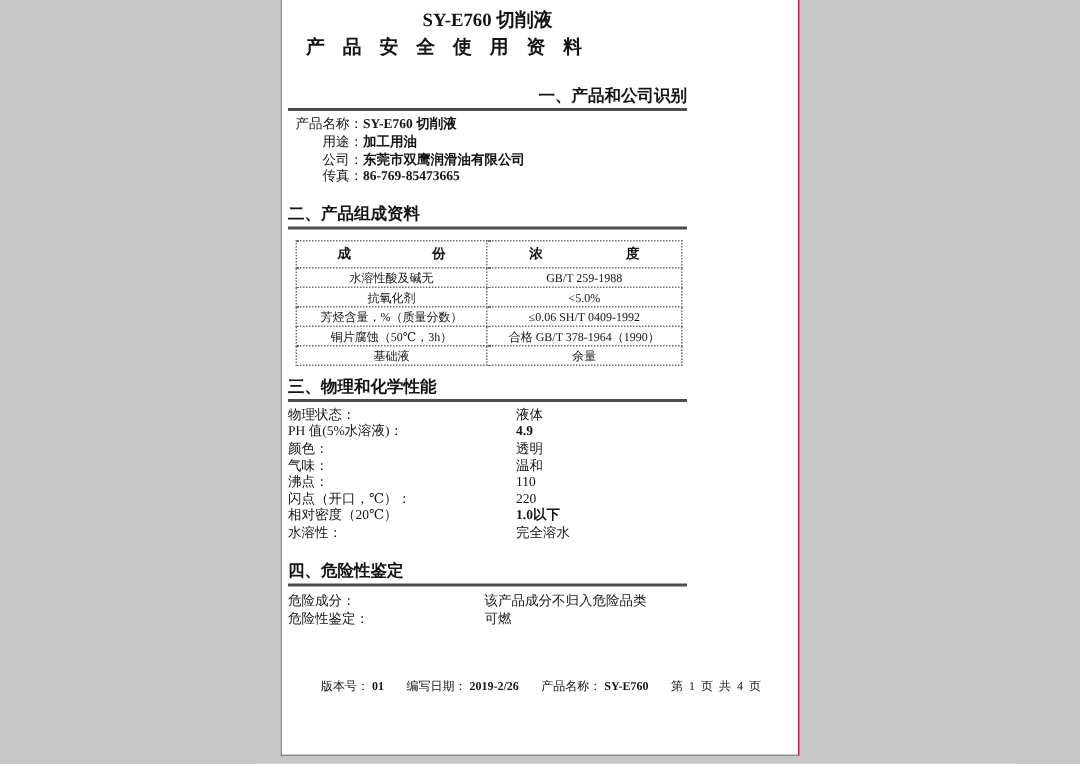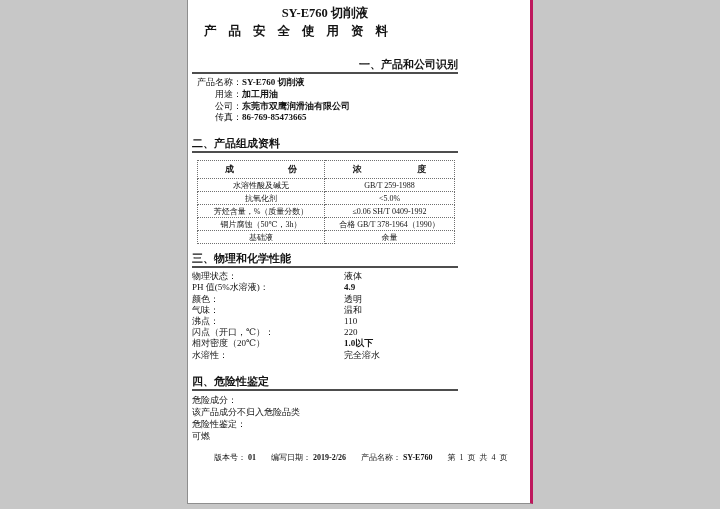--- a/index.html
+++ b/index.html
@@ -1,20 +1,20 @@
 <!DOCTYPE html>
 <html><head>
 <meta charset="utf-8">
 <style>
   html,body{margin:0;padding:0;}
   body{width:720px;height:509px;overflow:hidden;
        font-family:"Liberation Serif","DejaVu Serif",serif;}
   .canvas{position:relative;width:720px;height:509px;background:#c7c7c7;overflow:hidden;}
   .page{position:absolute;left:187px;top:0;width:346px;height:504px;background:#ffffff;
-        border-left:1px solid #8e8e8e;border-right:3px solid #be185d;border-bottom:1px solid #8e8e8e;
+        border-left:1px solid #8e8e8e;border-right:1px solid #be185d;border-bottom:1px solid #8e8e8e;
         box-sizing:border-box;color:#141414;}
   .content{position:relative;width:270px;padding:2px 0 0 4px;box-sizing:border-box;}
   .doc-title{font-size:12.5px;font-weight:bold;text-align:center;margin-top:4px;line-height:15px;}
   .doc-subtitle{font-size:12.5px;font-weight:bold;text-align:left;letter-spacing:12px;
                 text-indent:12px;margin-top:3px;line-height:15px;}
   .section-heading{font-size:11px;font-weight:bold;border-bottom:2px solid #4d4d4d;
                    padding-bottom:1px;line-height:13px;}
   .sec1{margin-top:19px;text-align:right;}
   .sec2{margin-top:13px;}
   .sec3{margin-top:8px;}
@@ -22,21 +22,21 @@
   .kv-list{margin-top:3px;}
   .kv{display:flex;font-size:9px;line-height:11.8px;}
   .k{flex:none;}
   .v{white-space:nowrap;}
   .s1 .k{width:50px;}
   .s1 .v{font-weight:bold;}
   .s3 .k{width:152px;}
   .s3 .kv{line-height:11.2px;}
   .s3 .kv:nth-child(2) .v,.s3 .kv:nth-child(7) .v{font-weight:bold;}
   .s4 .k{width:131px;}
-  .s4 .kv{line-height:12px;flex-direction:column;}
+  .s4 .kv{line-height:12px;}
   .comp-table{margin:7px 0 0 5px;border-collapse:collapse;width:257px;table-layout:fixed;
               font-size:8px;}
   .comp-table th,.comp-table td{border:1px dotted #707070;text-align:center;padding:0;
               overflow:hidden;white-space:nowrap;}
   .comp-table th{height:17px;font-weight:bold;font-size:9px;}
   .comp-table td{height:12px;}
   .spread{display:flex;justify-content:space-around;align-items:center;}
   .footer{position:absolute;left:26px;top:452px;font-size:8px;white-space:nowrap;color:#141414;}
   .f-item{margin-right:13px;}
   .fv{font-weight:bold;margin-left:2px;}

